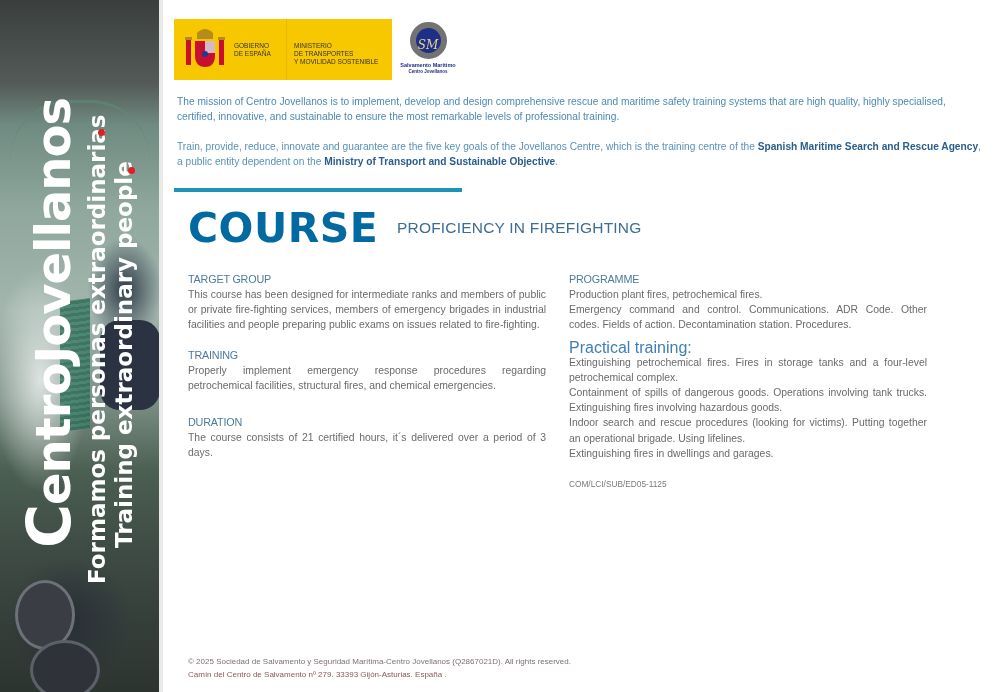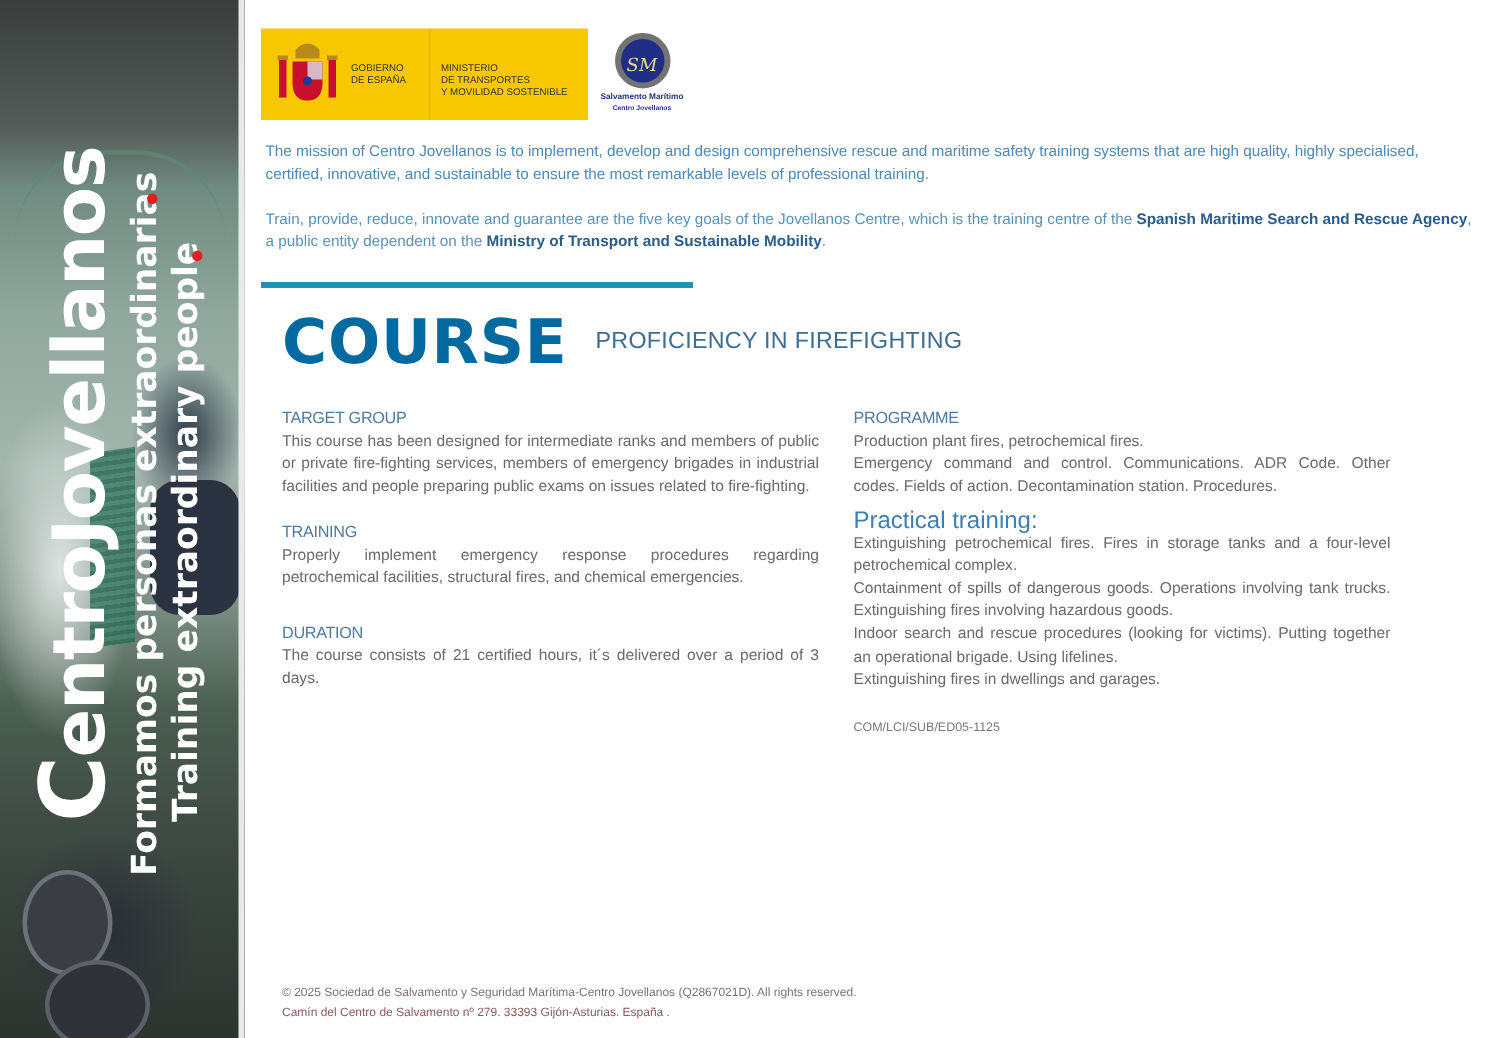--- a/index.html
+++ b/index.html
@@ -43,21 +43,21 @@
   .gov-logo {
     position: absolute; left: 174px; top: 19px; width: 218px; height: 61px; background: #f7c800;
     display: flex; align-items: center;
   }
   .crest { position: absolute; left: 10px; top: 8px; width: 42px; height: 44px; }
   .gov-text { position: absolute; left: 60px; top: 23px; font-size: 6.5px; line-height: 8px; color: #333; }
   .gov-divider { position: absolute; left: 112px; top: 0; width: 1px; height: 61px; background: #e8b800; }
   .min-text { position: absolute; left: 120px; top: 23px; font-size: 6.5px; line-height: 8px; color: #333; }
 
   .salv-logo { position: absolute; left: 398px; top: 20px; width: 60px; height: 60px; text-align: center; }
-  .salv-circle { width: 37px; height: 37px; margin: 2px auto 0; border-radius: 50%; background: #1f2f86; border: 4px solid #737373; position: relative; }
+  .salv-circle { width: 37px; height: 37px; margin: 2px auto 0; border-radius: 50%; background: #1f2f86; border: 6px solid #737373; position: relative; }
   .salv-circle span { position: absolute; left: 0; right: 0; top: 10px; font-family: "DejaVu Serif", serif; font-size: 12px; color: #e7d58f; font-style: italic; }
   .salv-name { font-size: 5.5px; color: #1f2f86; font-weight: bold; margin-top: 3px; }
   .salv-sub { font-size: 4.5px; color: #1f2f86; font-weight: bold; margin-top: 1px; }
 
   
   .intro { position: absolute; left: 177px; width: 810px; font-size: 10.2px; line-height: 15px; color: #4d89b5; }
   .intro.p1 { top: 94px; }
   .intro.p2 { top: 139px; color: #5892b8; }
   .intro b { color: #2a5d8c; font-weight: bold; }
 
@@ -122,21 +122,21 @@
 
 <div class="salv-logo">
   <div class="salv-circle">
       <span>SM</span>
     </div>
   <div class="salv-name">Salvamento Marítimo</div>
   <div class="salv-sub">Centro Jovellanos</div>
 </div>
 
 <p class="intro p1">The mission of Centro Jovellanos is to implement, develop and design comprehensive rescue and maritime safety training systems that are high quality, highly specialised, certified, innovative, and sustainable to ensure the most remarkable levels of professional training.</p>
-<p class="intro p2"><span>Train, provide, reduce, innovate and guarantee are the five key goals of the Jovellanos Centre, which is the training centre of the </span><b>Spanish Maritime Search and Rescue Agency</b><span>, a public entity dependent on the </span><b>Ministry of Transport and Sustainable Mobility</b><span>.</span></p>
+<p class="intro p2"><span>Train, provide, reduce, innovate and guarantee are the five key goals of the Jovellanos Centre, which is the training centre of the </span><b>Spanish Maritime Search and Rescue Agency</b><span>, a public entity dependent on the </span><b>Ministry of Transport and Sustainable Objective</b><span>.</span></p>
 
 <div class="accent-bar"></div>
 
 <div class="course-title">COURSE</div>
 <div class="course-name">PROFICIENCY IN FIREFIGHTING</div>
 
 <div class="col left">
   <div class="sec-head">TARGET GROUP</div>
   <p class="para">This course has been designed for intermediate ranks and members of public or private fire-fighting services, members of emergency brigades in industrial facilities and people preparing public exams on issues related to fire-fighting.</p>
   <div class="sec-gap"></div>

